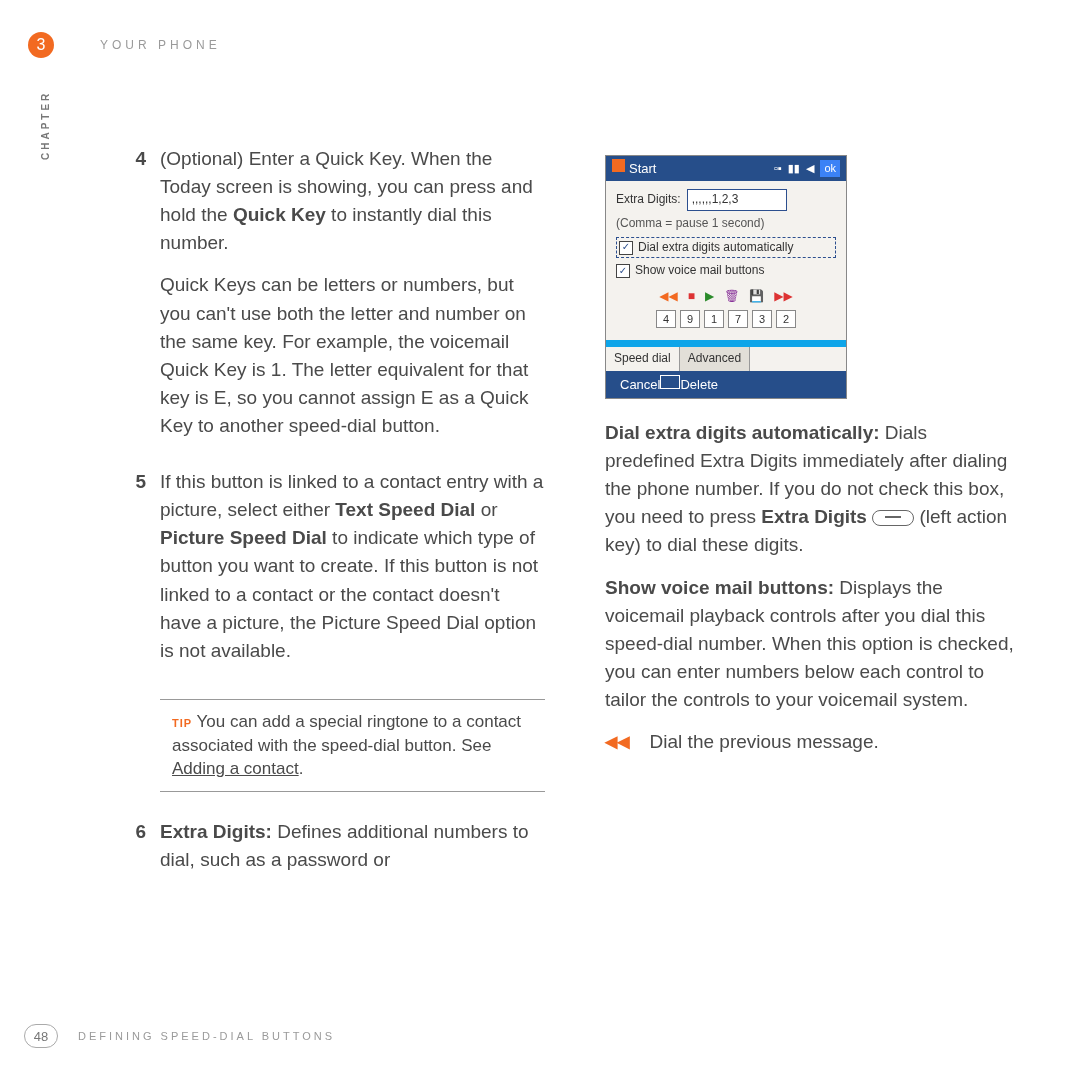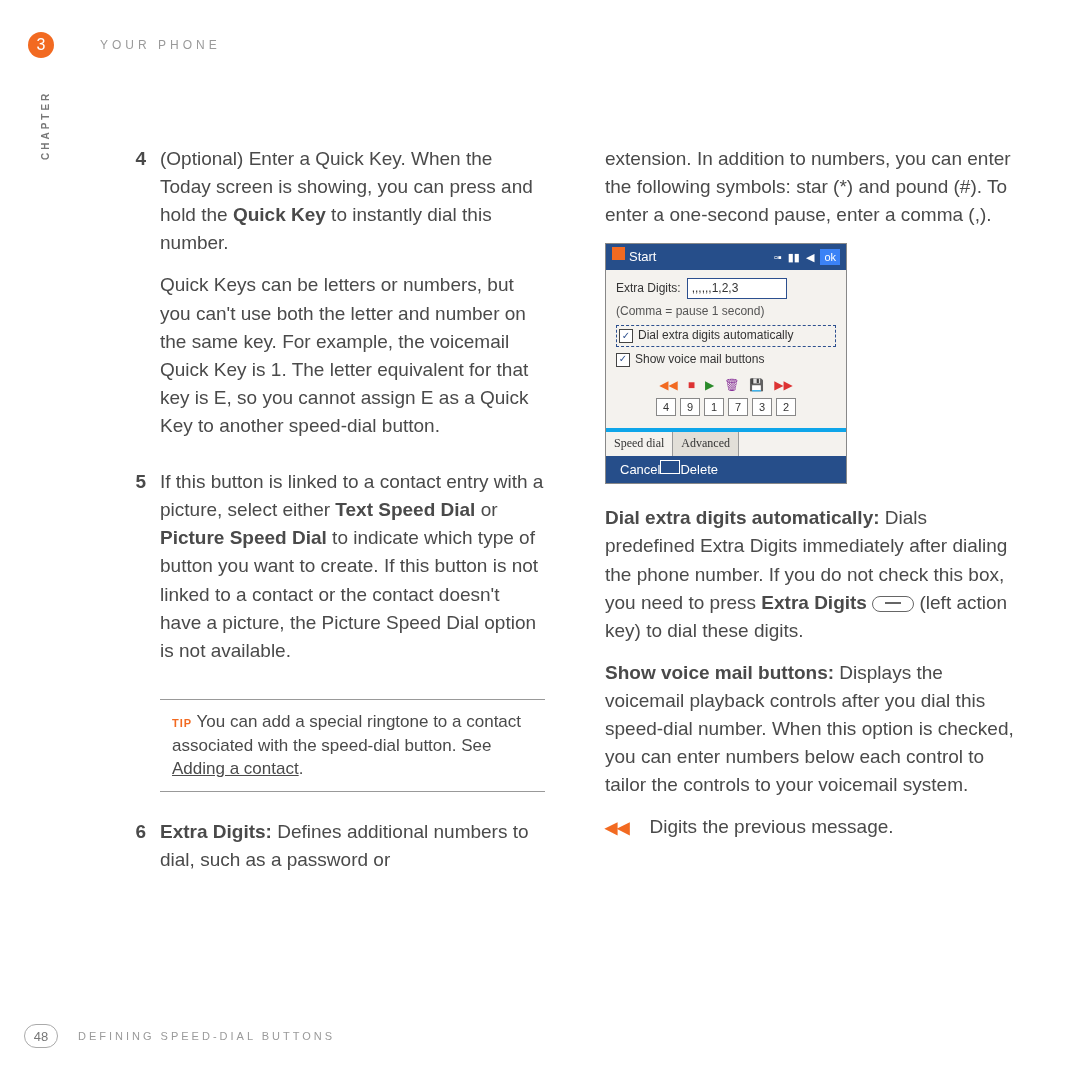--- a/index.html
+++ b/index.html
@@ -111,21 +111,21 @@
     font-size: 12px;
     min-width: 90px;
   }
   .ss-hint { color:#555; font-size:12px; }
   .ss-check { display:flex; align-items:center; gap:5px; font-size:12px; margin:4px 0;}
   .ss-check .box { width:12px;height:12px;border:1px solid #444;background:#fff;display:flex;align-items:center;justify-content:center;font-size:10px;color:#2c4f8e;}
   .ss-check.hl { border:1px dashed #2c4f8e; padding:1px 2px;}
   .ss-playrow { display:flex; gap:10px; justify-content:center; margin:8px 0 4px 0; font-size:13px;}
   .ss-numrow { display:flex; gap:4px; justify-content:center; margin-bottom:6px;}
   .ss-numrow .cell{ width:18px;height:16px;border:1px solid #888;background:#fff;display:flex;align-items:center;justify-content:center;font-size:11px;}
-  .ss-tabs { display:flex; border-top:4px solid #0ea5e9; font-size:12px;font-family:Liberation Serif, serif;}
+  .ss-tabs { display:flex; border-top:7px solid #0ea5e9; font-size:12px;}
   .ss-tabs .tab{ padding:3px 8px; border-right:1px solid #999; background:#e2dfd8;}
   .ss-tabs .tab.active{ background:#f4f2ee; font-weight:normal; }
   .ss-footer { background:#264e8a; color:#fff; display:flex; justify-content:flex-start; padding:4px 14px; font-size:13px;}
   .rewind-icon { color:#f26a21; font-weight:bold; font-size:16px; margin-right:10px; display:inline-block; vertical-align:middle;}
   .action-key {
     display: inline-block;
     width: 40px; height: 14px;
     border: 1.5px solid #666;
     border-radius: 10px;
     vertical-align: middle;
@@ -204,21 +204,20 @@
       <div class="stepbody">
         <div class="para">
           <span class="b">Extra Digits:</span><span> Defines additional numbers to dial, such as a password or </span>
         </div>
       </div>
     </div>
 
   </div>
 
   <div class="col">
-    <div class="para">extension. In addition to numbers, you can enter the following symbols: star (*) and pound (#). To enter a one-second pause, enter a comma (,).</div>
 
     <div class="screenshot">
       <div class="ss-title">
         <span class="ss-title-left">
           <span class="win-icon"></span>
           <span>Start</span>
         </span>
         <span class="ss-title-right">
           <span class="sig-icon">▫▪</span>
           <span class="sig-icon">▮▮</span>
@@ -272,21 +271,21 @@
       <span class="b">Dial extra digits automatically:</span><span> Dials predefined Extra Digits immediately after dialing the phone number. If you do not check this box, you need to press </span><span class="b">Extra Digits</span>
       <span class="action-key"></span><span> (left action key) to dial these digits.</span>
     </div>
 
     <div class="para">
       <span class="b">Show voice mail buttons:</span><span> Displays the voicemail playback controls after you dial this speed-dial number. When this option is checked, you can enter numbers below each control to tailor the controls to your voicemail system.</span>
     </div>
 
     <div class="bullet-row">
       <span class="rewind-icon">◀◀</span>
-      <span>Digits the previous message.</span>
+      <span>Dial the previous message.</span>
     </div>
 
   </div>
 </div>
 
 <div class="footer">
   <div class="page-badge">48</div>
   <div class="footer-text">DEFINING SPEED-DIAL BUTTONS</div>
 </div>
 

